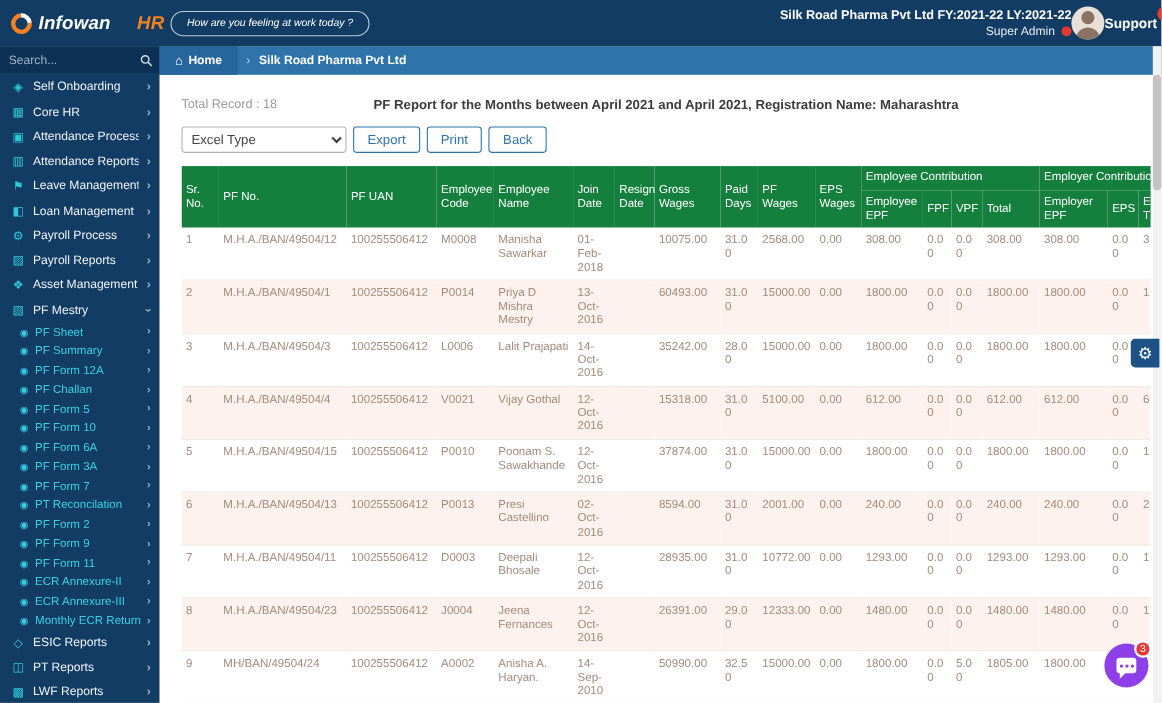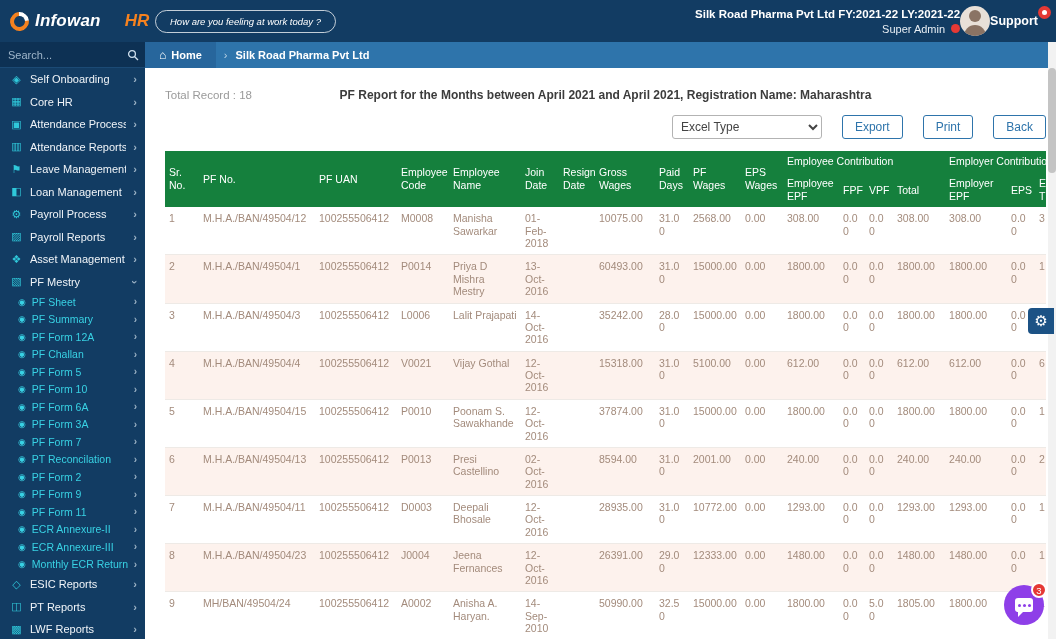--- a/index.html
+++ b/index.html
@@ -6,21 +6,21 @@
   html,body { width:1056px; height:639px; overflow:hidden; }
   body { font-family:"Liberation Sans", sans-serif; background:#fff; position:relative; }
 
   
   .top-header { position:absolute; top:0; left:0; right:0; height:42px; background:#123c63; display:flex; align-items:center; z-index:30; }
   .logo { width:145px; display:flex; align-items:center; gap:6px; padding-left:10px; cursor:pointer; }
   .logo-swirl { width:19px; height:19px; border-radius:50%; border:4px solid #f5821f; border-top-color:#ffffff; transform:rotate(40deg); flex:0 0 auto; }
   .logo-text { font-style:italic; font-weight:bold; font-size:17px; color:#fff; letter-spacing:.2px; white-space:nowrap; }
   .logo-hr { color:#f5821f;padding-left:24px; }
   .mood-badge { margin-left:10px; border:1px solid rgba(255,255,255,.75); color:#fff; font-size:9.5px; font-style:italic; padding:5px 14px; border-radius:14px; white-space:nowrap; cursor:pointer; }
-  .header-right { margin-left:auto; display:flex; align-items:center; padding-right:14px; }
+  .header-right { margin-left:auto; display:flex; align-items:center; }
   .company-block { text-align:right; }
   .company-line { font-size:11.5px; font-weight:bold; color:#fff; white-space:nowrap; }
   .role-line { display:flex; justify-content:flex-end; align-items:center; gap:6px; margin-top:3px; font-size:11px; color:#e8eef4; }
   .red-dot { width:9px; height:9px; border-radius:50%; background:#e53935; flex:0 0 auto; }
   .avatar { width:30px; height:30px; border-radius:50%; background:#e8e0d8; position:relative; overflow:hidden; cursor:pointer; flex:0 0 auto; }
   .av-head { width:12px; height:12px; border-radius:50%; background:#8a7364; position:absolute; top:4px; left:9px; }
   .av-body { width:22px; height:14px; border-radius:11px 11px 0 0; background:#8a7364; position:absolute; bottom:-3px; left:4px; }
   .support { position:relative; font-weight:bold; color:#fff; font-size:12.5px; padding-right:4px; cursor:pointer; }
   .support-badge { position:absolute; top:-8px; right:-9px; width:13px; height:13px; border-radius:50%; background:#e53935; }
   .support-badge::after { content:""; position:absolute; top:4px; left:4px; width:5px; height:5px; border-radius:50%; background:#fff; }
@@ -46,21 +46,21 @@
   .breadcrumb { height:26px; background:#2e74ab; display:flex; align-items:center; font-size:11px; color:#dce9f4; flex:0 0 auto; }
   .crumb-home { background:#27669c; height:100%; display:flex; align-items:center; gap:5px; padding:0 14px; font-weight:bold; color:#fff; cursor:pointer; }
   .home-icon { font-size:12px; }
   .crumb-sep { margin:0 8px; color:#bcd4e6; }
   .crumb-current { font-weight:bold; color:#fff; }
 
   .content { flex:1; padding:0 10px 0 20px; position:relative; overflow:hidden; }
   .title-row { position:relative; margin-top:20px; min-height:15px; }
   .total-record { position:absolute; left:0; top:1px; color:#9a9a9a; font-size:11.5px; }
   .page-title { text-align:center; font-size:12px; font-weight:bold; color:#3c3c3c; padding:0 120px; }
-  .controls { display:flex; justify-content:flex-end; align-items:center; gap:20px; margin-top:12px; }
+  .controls { display:flex; align-items:center; gap:6px; margin-top:12px; }
   .controls select { height:24px; width:150px; font-size:12px; color:#444; border:1px solid #b3b3b3; border-radius:3px; background:#fff; padding:0 4px; font-family:inherit; }
   .controls button { height:24px; padding:0 12px; background:#fff; border:1px solid #2e74ab; color:#2e74ab; font-size:12px; border-radius:3px; cursor:pointer; font-family:inherit; }
 
   .table-clip { margin-top:12px; overflow:hidden; width:100%; }
   table { width:906px; table-layout:fixed; border-collapse:collapse; font-size:10.5px; }
   thead th { background:#15803d; color:#fff; font-weight:normal; text-align:left; padding:4px 4px; vertical-align:middle; line-height:1.25; white-space:pre-line; }
   thead th.group { white-space:nowrap; height:22px; }
   tbody td { color:#a38b7c; padding:5px 4px; vertical-align:top; line-height:1.18; border-bottom:1px solid #eeeae6; overflow-wrap:break-word; }
   tbody tr { height:46px; background:#fff; }
   tbody tr:nth-of-type(even) { background:#fdf2ed; }

